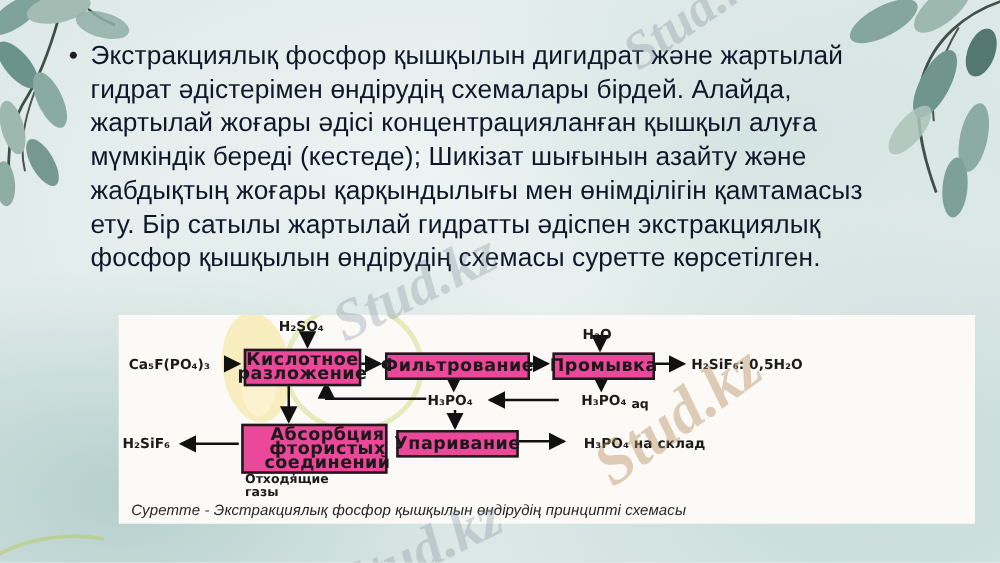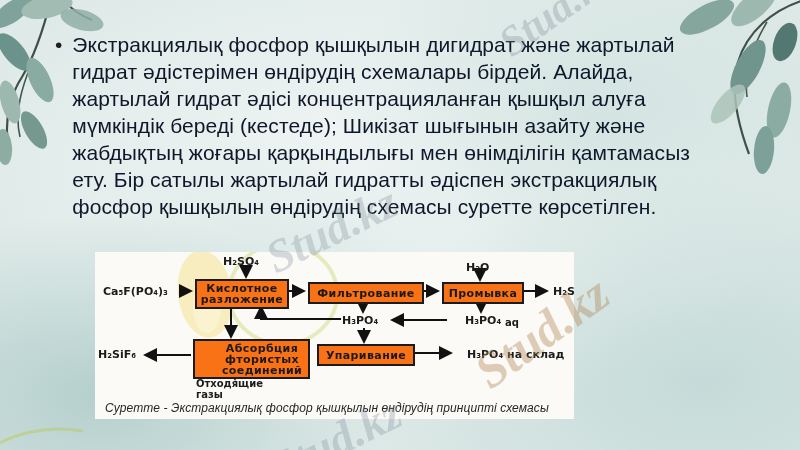--- a/index.html
+++ b/index.html
@@ -15,27 +15,27 @@
       #dde9e7;}
   .leaves{position:absolute;z-index:1;pointer-events:none;}
   .leaves-tl{left:-8px;top:-8px;}
   .leaves-tr{left:652px;top:-8px;}
   .arc-bl{position:absolute;left:-12px;top:405px;z-index:1;}
 
   .text-block{position:absolute;left:55px;top:31px;width:706px;z-index:2;display:flex;}
   .bullet{font-size:21px;line-height:27px;color:#1e1e1e;margin-right:10px;}
   .lines{font-size:21px;line-height:27px;color:#0f172a;letter-spacing:.1px;}
 
-  .panel{position:absolute;left:95px;top:252px;width:479px;height:167px;
+  .panel{position:absolute;left:95px;top:252px;width:685px;height:167px;
          background:#fbfaf7;z-index:2;overflow:hidden;}
   .logo-wm{position:absolute;left:0;top:0;z-index:0;}
   .arrows{position:absolute;left:0;top:0;z-index:1;}
-  .dbox{position:absolute;z-index:2;border:2px solid #1b1b1b;background:#f97316;
+  .dbox{position:absolute;z-index:2;border:2px solid #1b1b1b;background:#ec4899;
         display:flex;align-items:center;justify-content:center;text-align:center;
-        font-family:"DejaVu Sans",sans-serif;font-weight:700;font-size:11px;
+        font-family:"DejaVu Sans",sans-serif;font-weight:700;font-size:14px;
         line-height:11px;letter-spacing:.4px;color:#1a1a1a;white-space:pre-line;}
   .chem{position:absolute;z-index:2;font-family:"DejaVu Sans",sans-serif;
         font-weight:700;font-size:11px;color:#1b1b1b;white-space:nowrap;}
   .chem .aq-sub{font-size:10px;vertical-align:-2px;}
   .offgas{font-size:10px;line-height:11px;white-space:pre-line;text-align:left;}
   .caption{position:absolute;left:10px;top:149px;z-index:2;font-style:italic;
            font-size:12px;color:#262626;letter-spacing:.1px;}
 
   .wm{position:absolute;z-index:5;font-family:"Liberation Serif",serif;
       font-style:italic;font-weight:700;white-space:nowrap;pointer-events:none;}
@@ -77,21 +77,21 @@
 
 <svg class="arc-bl" width="110" height="50" viewBox="0 0 110 50">
   <path d="M2,44 C25,28 60,20 95,26" stroke="#b8cc67" stroke-width="3" fill="none" opacity=".55"></path>
 </svg>
 
 <div class="text-block">
   <div class="bullet">•</div>
   <div class="lines">
     <div>Экстракциялық фосфор қышқылын дигидрат және жартылай</div>
     <div>гидрат әдістерімен өндірудің  схемалары бірдей. Алайда,</div>
-    <div>жартылай гидрат әдісі концентрацияланған қышқыл алуға</div>
+    <div>жартылай жоғары әдісі концентрацияланған қышқыл алуға</div>
     <div>мүмкіндік береді (кестеде); Шикізат шығынын азайту және</div>
     <div>жабдықтың жоғары қарқындылығы мен өнімділігін қамтамасыз</div>
     <div>ету. Бір сатылы жартылай гидратты әдіспен экстракциялық</div>
     <div>фосфор қышқылын өндірудің схемасы суретте көрсетілген.</div>
   </div>
 </div>
 
 <div class="panel">
   <svg class="logo-wm" width="595" height="167" viewBox="0 0 595 167">
     <ellipse cx="110" cy="42" rx="27" ry="44" fill="#f4d96b" opacity=".40" transform="rotate(-8 110 42)"></ellipse>

